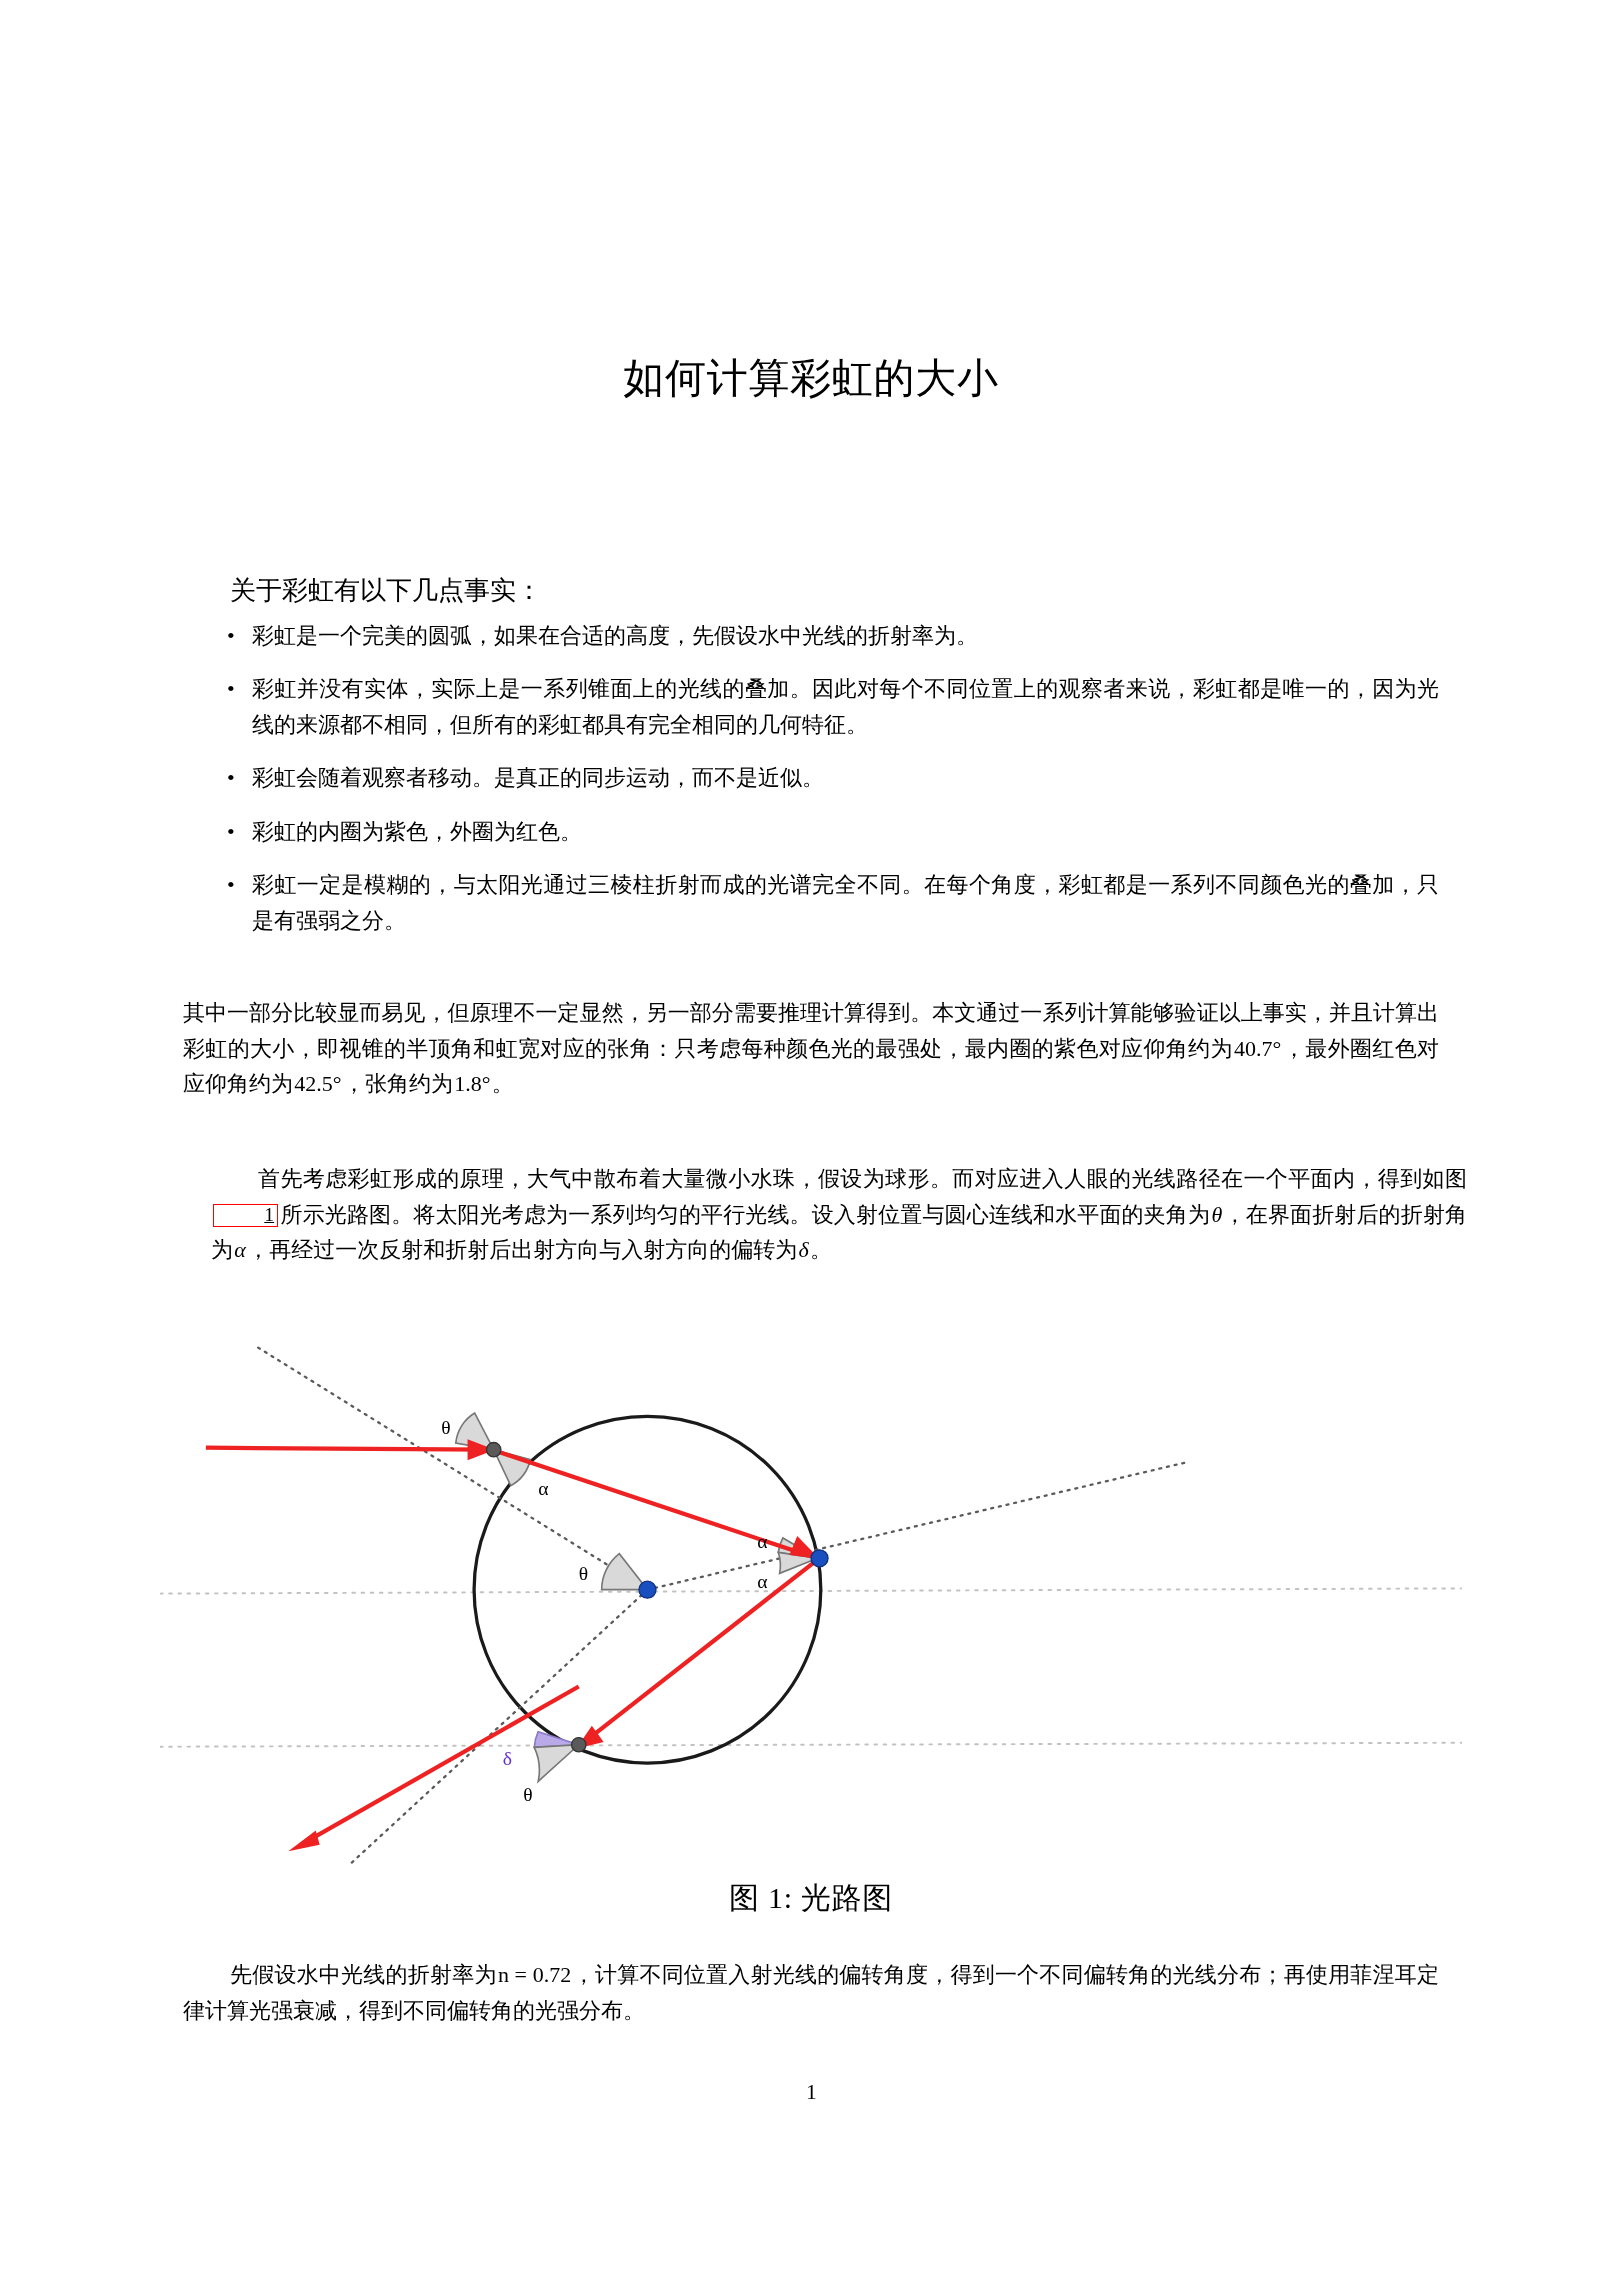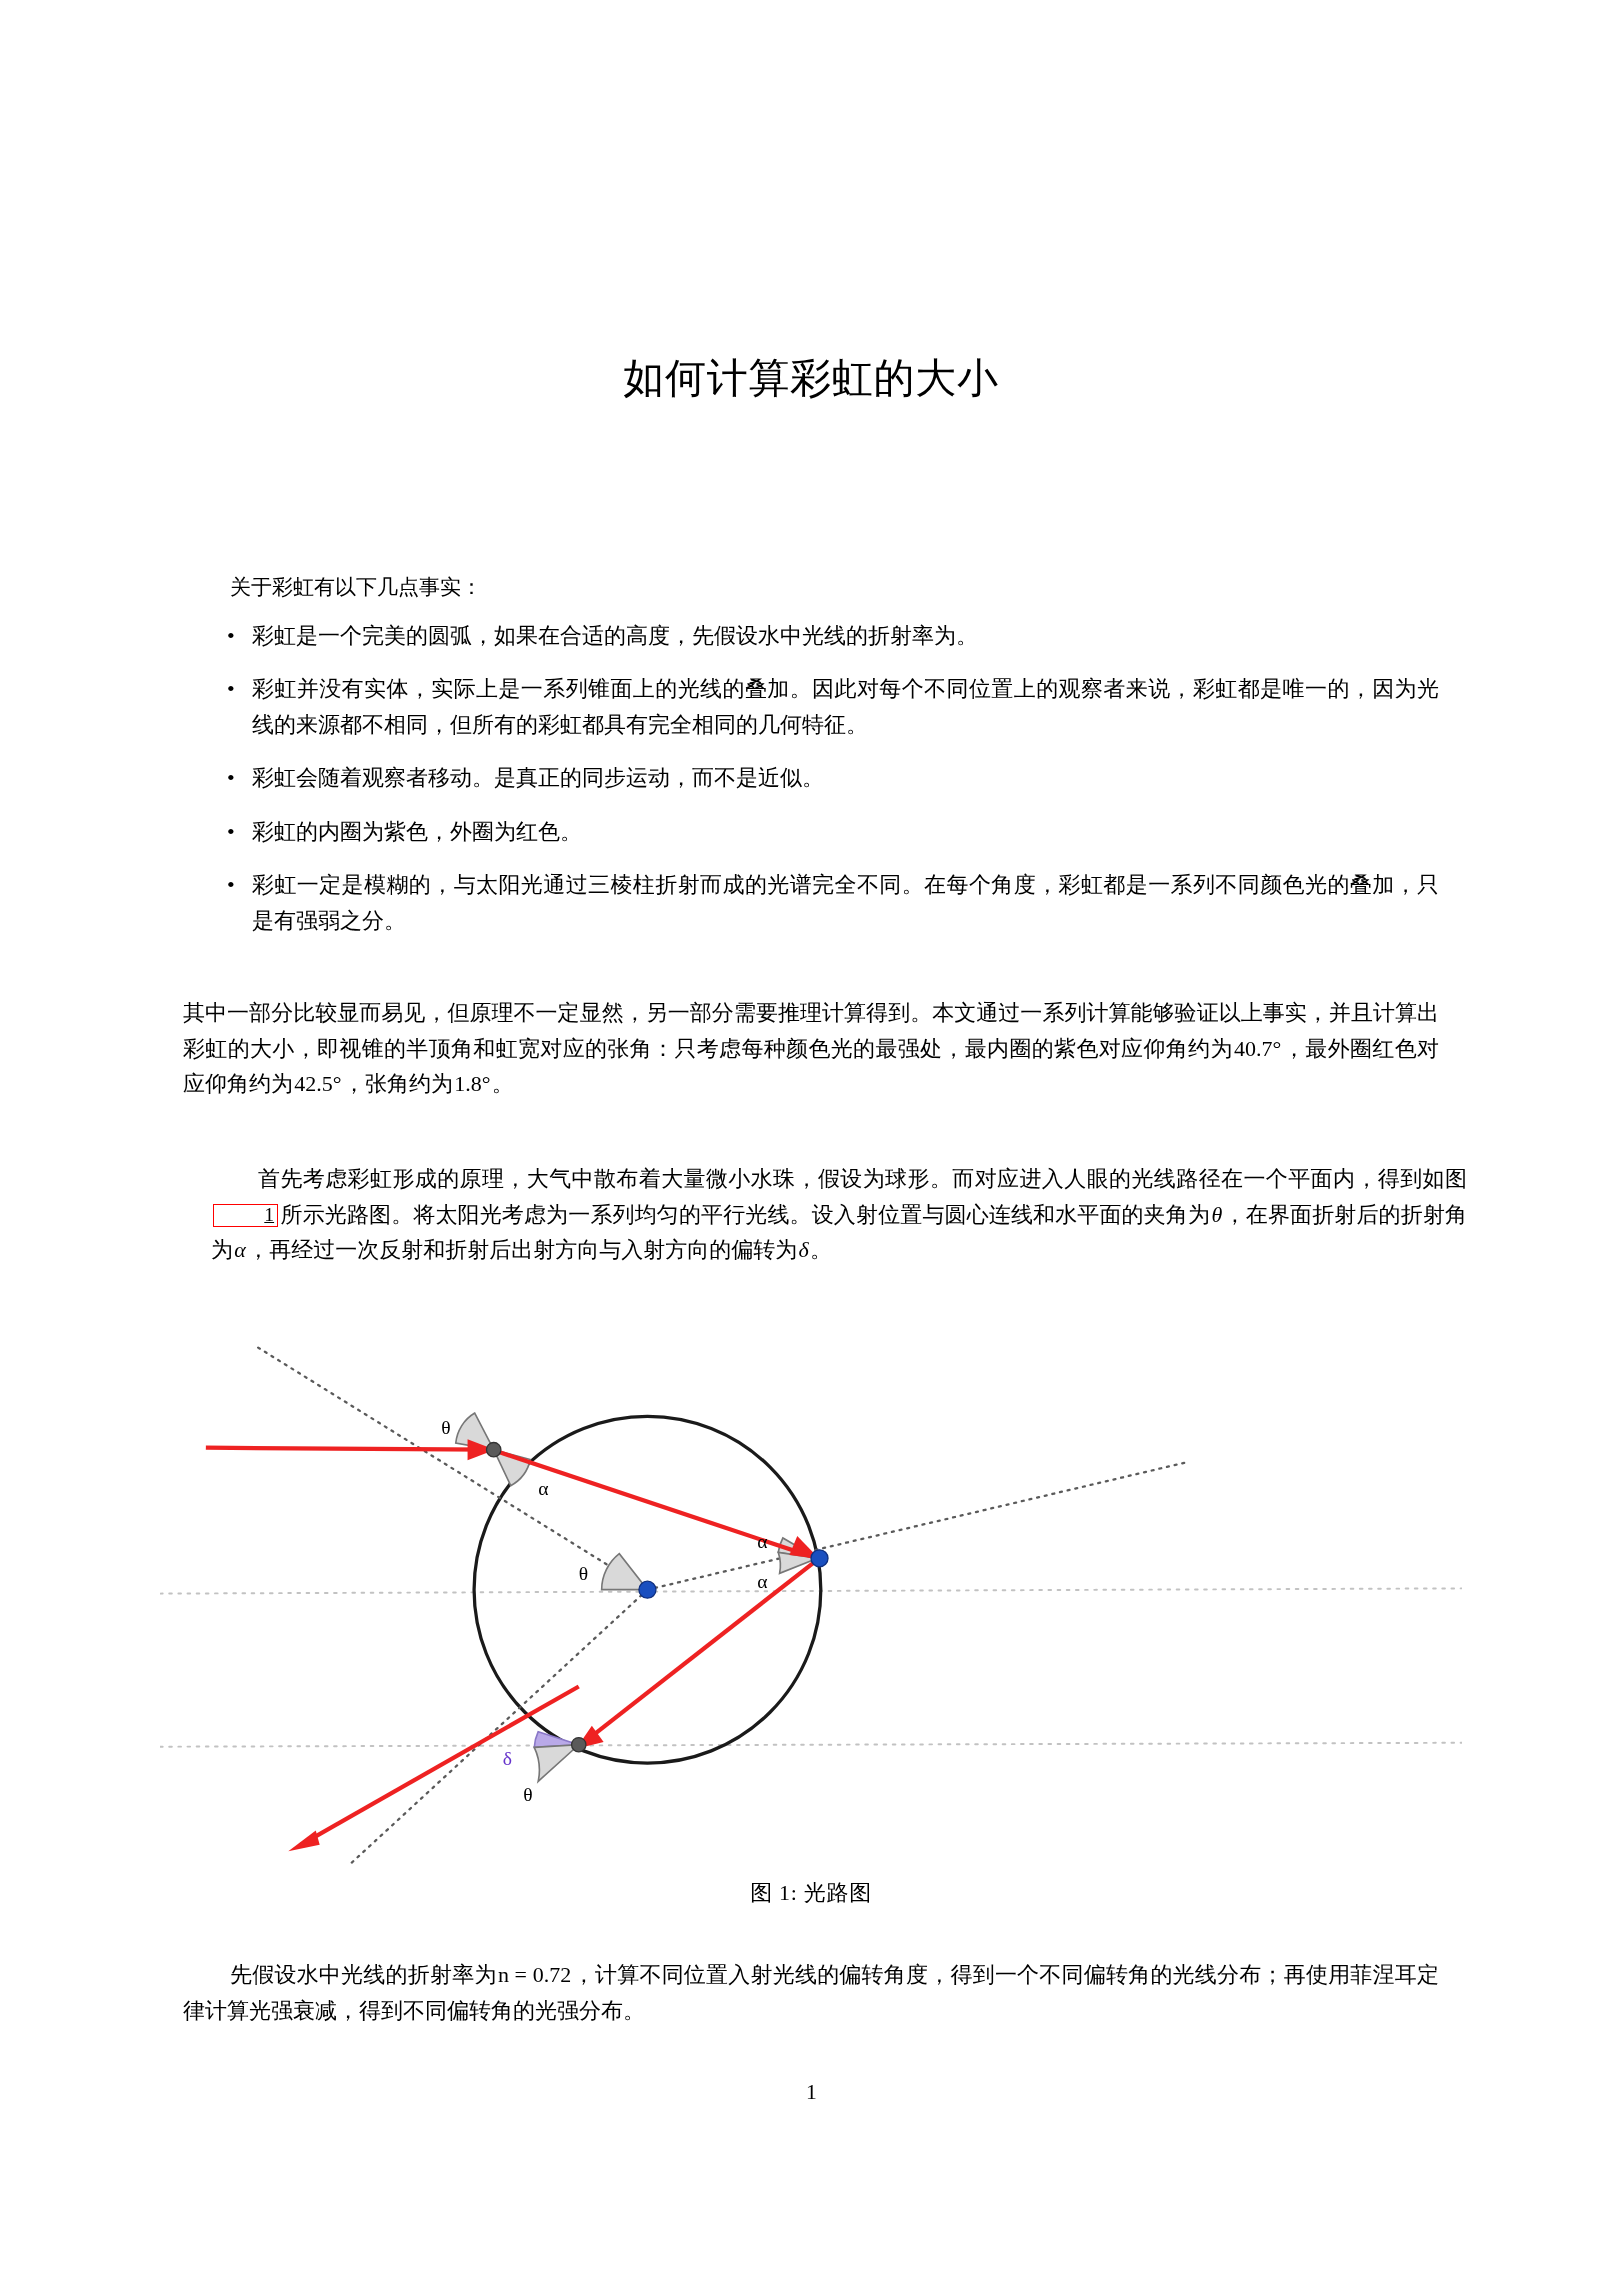--- a/index.html
+++ b/index.html
@@ -39,21 +39,21 @@
     left: 0;
     width: 1256px;
     letter-spacing: 0.7px;
     line-height: 1.25;
   }
   .intro-line {
     position: absolute;
     top: 571px;
     left: 0;
     width: 1256px;
-    font-size: 21px;
+    font-size: 26px;
     line-height: 1.55;
     text-indent: 47px;
   }
   ul.facts {
     position: absolute;
     top: 618px;
     left: 0;
     width: 1256px;
     margin: 0;
     padding: 0;
@@ -126,21 +126,21 @@
   }
   .figure {
     position: absolute;
     top: 1328px;
     left: 160px;
     width: 1302px;
   }
   .figure svg { display: block; margin: 0 auto; }
   .fig-caption {
     text-align: center;
-    font-size: 22px;
+    font-size: 30px;
     margin-top: 6.5px;
     letter-spacing: 0.7px;
   }
   .page-number {
     position: absolute;
     top: 2080px;
     left: 0;
     width: 1623px;
     text-align: center;
     font-size: 21.6px;

